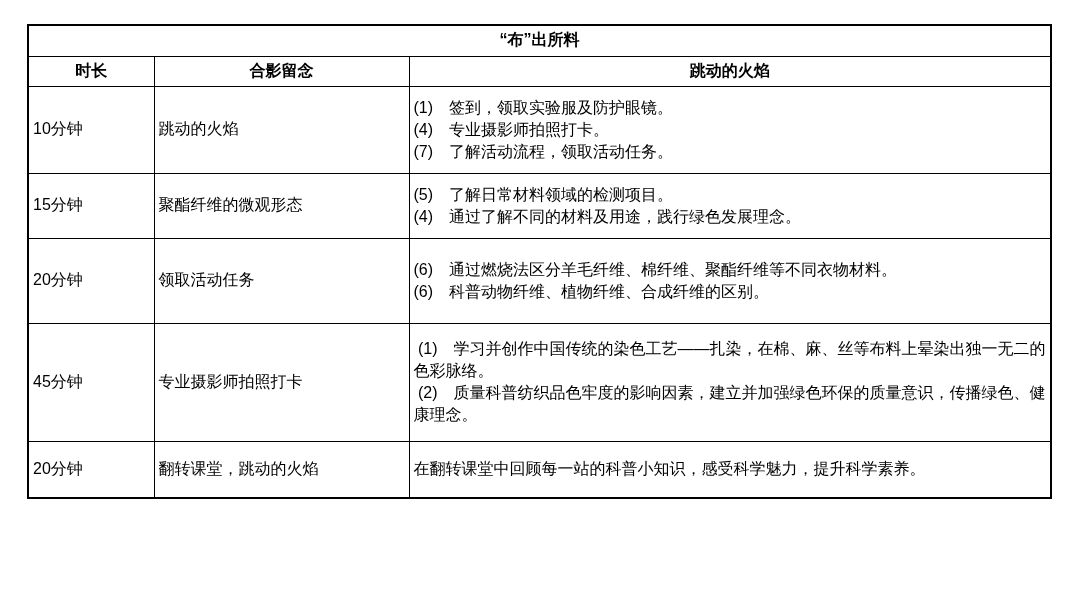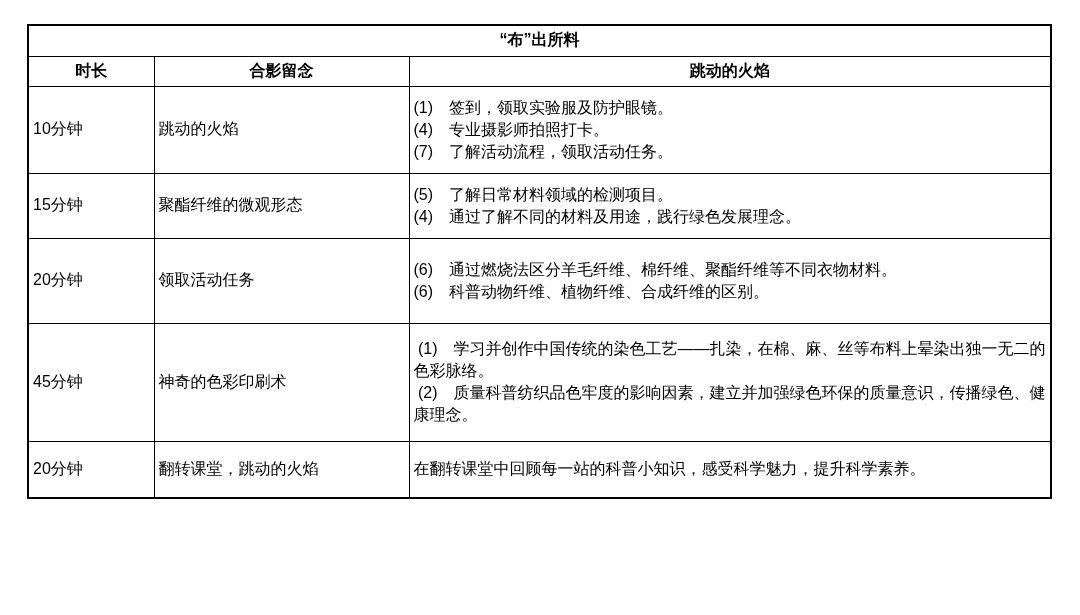--- a/index.html
+++ b/index.html
@@ -95,21 +95,21 @@
         <tr style="height: 85px;">
           <td class="duration-cell">20分钟</td>
           <td class="theme-cell">领取活动任务</td>
           <td class="content-cell">
             <div class="content-line">(6)　通过燃烧法区分羊毛纤维、棉纤维、聚酯纤维等不同衣物材料。</div>
             <div class="content-line">(6)　科普动物纤维、植物纤维、合成纤维的区别。</div>
           </td>
         </tr>
         <tr style="height: 118px;">
           <td class="duration-cell">45分钟</td>
-          <td class="theme-cell">神奇的色彩印刷术</td>
+          <td class="theme-cell">专业摄影师拍照打卡</td>
           <td class="content-cell">
             <div class="content-line"> (1)　学习并创作中国传统的染色工艺——扎染，在棉、麻、丝等布料上晕染出独一无二的色彩脉络。</div>
             <div class="content-line"> (2)　质量科普纺织品色牢度的影响因素，建立并加强绿色环保的质量意识，传播绿色、健康理念。</div>
           </td>
         </tr>
         <tr style="height: 57px;">
           <td class="duration-cell">20分钟</td>
           <td class="theme-cell">翻转课堂，跳动的火焰</td>
           <td class="content-cell">
             <div class="content-line">在翻转课堂中回顾每一站的科普小知识，感受科学魅力，提升科学素养。</div>

